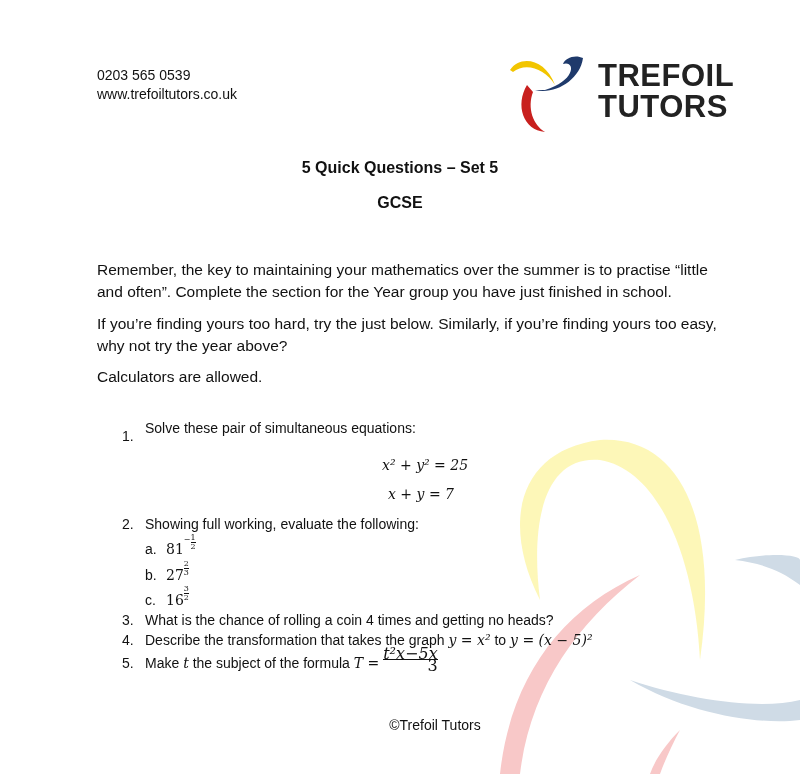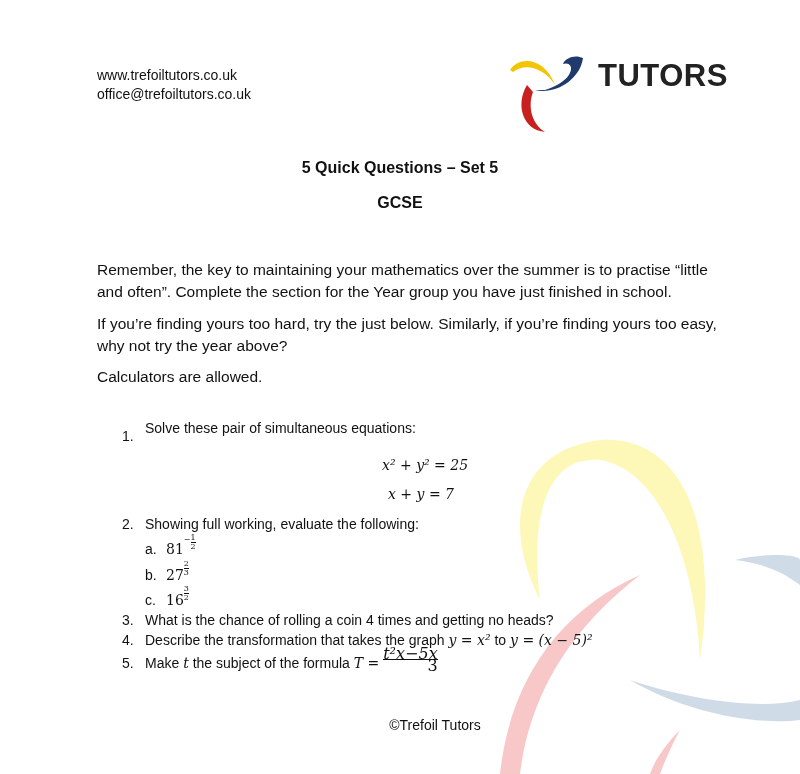--- a/index.html
+++ b/index.html
@@ -26,31 +26,32 @@
 
 <svg class="wm" viewBox="0 0 800 774">
   <path d="M540,600 C500,520 520,450 600,440 C680,435 720,520 700,660 C695,560 660,470 600,460 C545,455 530,520 540,600Z" fill="#fdf6b0" opacity="0.9"></path>
   <path d="M735,560 C770,552 800,555 800,560 L800,585 C780,570 760,563 735,560Z" fill="#cfdbe6"></path>
   <path d="M630,680 C690,700 760,710 800,700 L800,720 C760,725 690,715 630,680Z" fill="#cfdbe6"></path>
   <path d="M640,575 C560,610 510,680 500,774 L520,774 C530,690 575,625 640,575Z" fill="#f8c8c8"></path>
   <path d="M680,730 C665,745 655,760 650,774 L660,774 C665,760 672,745 680,730Z" fill="#f8c8c8"></path>
 </svg>
 
 <div class="contact">
+  <div>0203 565 0539</div>
   <div>www.trefoiltutors.co.uk</div>
-  <div>office@trefoiltutors.co.uk</div>
 </div>
 
 <div class="logo">
   <svg width="90" height="90" viewBox="0 0 90 90" style="position:absolute;left:0;top:0">
     <path d="M5,20 C15,5 40,8 50,35 C40,18 20,12 8,22Z" fill="#f2c500"></path>
     <path d="M30,40 C50,45 75,30 78,8 C70,4 60,8 58,14 C70,10 72,30 40,40Z" fill="#1f3a6b"></path>
     <path d="M22,35 C10,55 18,80 40,82 C28,75 22,58 28,42Z" fill="#c8201e"></path>
   </svg>
   <div class="logo-text">
+    <div>TREFOIL</div>
     <div>TUTORS</div>
   </div>
 </div>
 
 <div class="title" style="top:159px">5 Quick Questions – Set 5</div>
 <div class="title" style="top:194px">GCSE</div>
 
 <div class="para" style="top:259px">Remember, the key to maintaining your mathematics over the summer is to practise “little and often”. Complete the section for the Year group you have just finished in school.</div>
 <div class="para" style="top:313px">If you’re finding yours too hard, try the just below. Similarly, if you’re finding yours too easy, why not try the year above?</div>
 <div class="para" style="top:366px">Calculators are allowed.</div>

